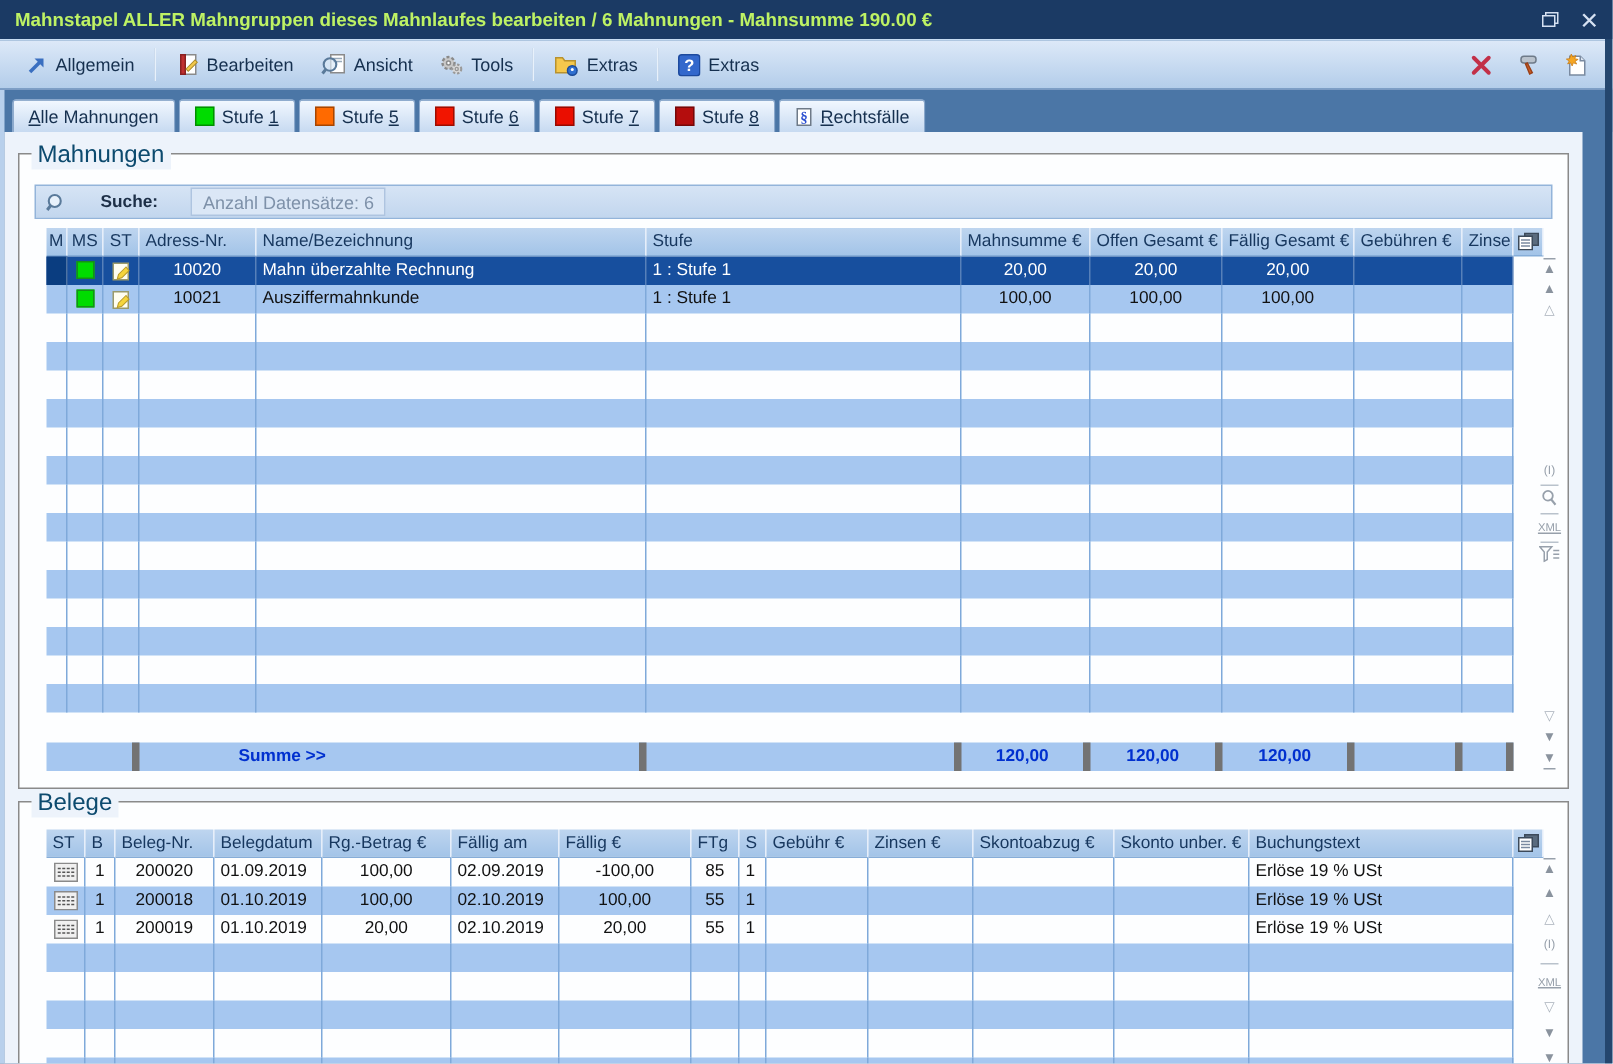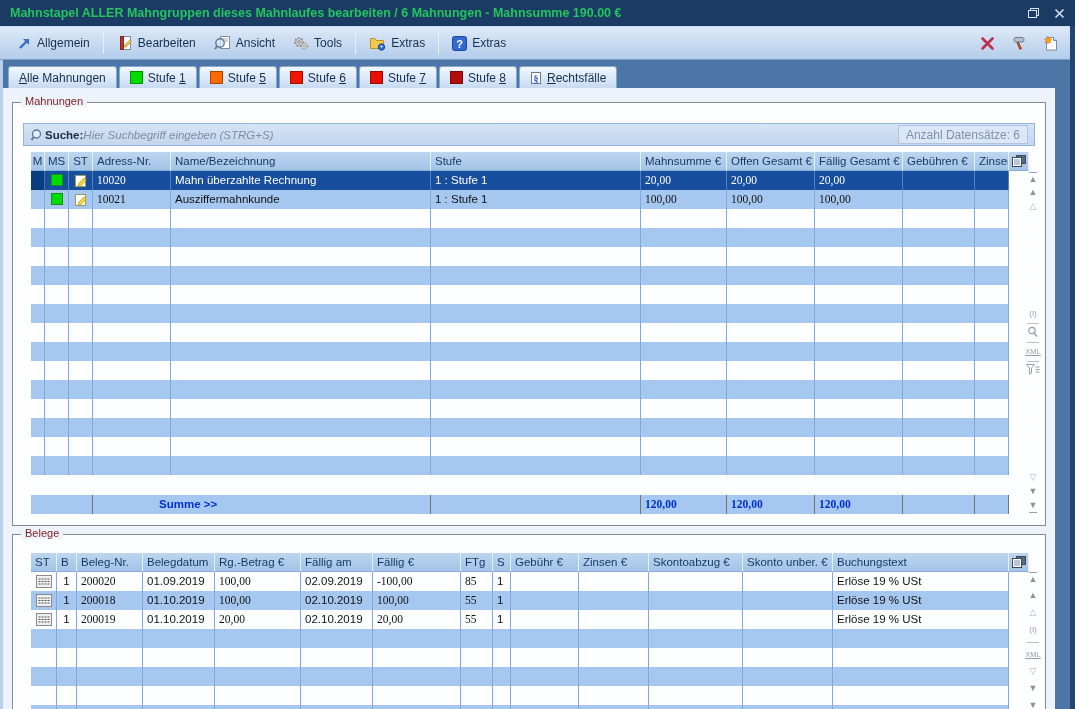--- a/index.html
+++ b/index.html
@@ -3,21 +3,21 @@
 <meta charset="utf-8">
 <style>
   * { margin:0; padding:0; box-sizing:border-box; }
   body { font-family:"Liberation Sans", sans-serif; }
   .window { position:relative; width:1075px; height:709px; background:#4b76a6; overflow:hidden;
             font-size:11.5px; color:#111; }
   .right-edge { position:absolute; top:0; right:0; width:5px; height:709px; background:#24466e; }
   .left-strip { position:absolute; top:60px; left:0; width:3px; bottom:0; background:#b8d0ec; }
 
   
-  .titlebar { position:relative; height:26px; background:#1b3a64; color:#22c55e; display:flex;
+  .titlebar { position:relative; height:26px; background:#1b3a64; color:#bef264; display:flex;
               align-items:center; padding:0 10px; font-size:12.5px; font-weight:bold; z-index:5;}
   .titlebar .spacer { flex:1; }
   .tb-btn { margin-left:14px; display:flex; align-items:center; }
 
   
   .toolbar { height:34px; background:linear-gradient(#dde9f8,#b3cdea); border-bottom:1px solid #7c9cc4;
              border-top:1px solid #c8dcf2; display:flex; align-items:center; padding:0 8px; font-size:12px; }
   .menu-item { display:flex; align-items:center; gap:5px; padding:4px 9px; color:#16304f; cursor:default; }
   .tool-sep { width:1px; height:22px; background:#8fa8c8; border-right:1px solid #e8f1fb; margin:0 4px; }
   .toolbar .spacer { flex:1; }
@@ -30,27 +30,27 @@
          border-bottom:none; border-radius:3px 3px 0 0; margin-right:2px; white-space:nowrap; }
   .tab.active { height:25px; background:#f2f7fd; font-size:12px; }
   .hotkey { text-decoration:underline; }
   .swatch { width:13px; height:13px; border:1px solid rgba(0,0,0,0.35); display:inline-block; }
 
   
   .content { position:absolute; top:88px; left:3px; right:20px; bottom:0; background:#edf3fb;
              padding:14px 9px 0 9px; overflow:hidden; }
   .groupbox { position:relative; border:1px solid #8a8a8a; background:#fdfeff; }
   .gb-label { position:absolute; top:-8px; left:8px; background:#edf3fb; padding:0 4px;
-              color:#7f1d1d; font-size:11px; }
+              color:#0c4a6e; font-size:16px; }
   .gb-mahnungen { height:424px; }
   .gb-belege { margin-top:8px; height:520px; }
 
   
   .searchbar { margin:20px 10px 0 10px; height:23px; background:linear-gradient(#d6e4f5,#c2d6ee);
-               border:1px solid #93b4da; display:flex; align-items:center; padding:0 6px; gap:0; }
+               border:1px solid #93b4da; display:flex; align-items:center; padding:0 6px; gap:22px; }
   .search-label { font-weight:bold; color:#1d2f47; }
   .search-input { flex:1; background:transparent; border:none; outline:none; font-family:"Liberation Sans",sans-serif;
                   font-size:11.5px; color:#333; }
   .search-input::placeholder { color:#7d8da5; font-style:italic; opacity:1; }
   .count-box { background:#dbe7f6; border:1px solid #aec4e0; color:#7e91a9; font-size:12px;
                padding:1px 7px; height:19px; line-height:16px; }
 
   
   .gridwrap { margin-left:18px; display:flex; flex-direction:column; }
   .gw-m { margin-top:6px; height:362px; width:998px; }
@@ -60,30 +60,30 @@
   .mrow-s { display:grid; grid-template-columns:62px 338px 210px 86px 88px 88px 72px 34px; width:978px; }
   .brow   { display:grid; grid-template-columns:26px 20px 66px 72px 86px 72px 88px 32px 18px 68px 70px 94px 90px 176px; width:978px; }
   .brow-h { display:grid; grid-template-columns:26px 20px 66px 72px 86px 72px 88px 32px 18px 68px 70px 94px 90px 176px 20px; width:998px; }
   .hcell { height:19px; line-height:18px; background:linear-gradient(#bed5ef,#a3c4e8); color:#17375e;
            padding:0 4px; border-right:1px solid #e6eefa; border-bottom:1px solid #86add8;
            white-space:nowrap; overflow:hidden; }
   .hcell.center { text-align:center; padding:0; }
   .hcell.iconc { display:flex; align-items:center; justify-content:center; padding:0; }
   .cell { height:19px; line-height:19px; padding:0 4px; border-right:1px solid #7fa9da;
           white-space:nowrap; overflow:hidden; }
-  .cell.num { text-align:left;font-family:Liberation Serif, serif; }
+  .cell.num { text-align:center; }
   .cell.center { text-align:center; padding:0; }
   .cell.iconc { display:flex; align-items:center; justify-content:center; padding:0; }
   .gbody > div:nth-child(even) { background:#a6c7f0; }
   .gbody .sel { background:#174f9e !important; color:#fff; }
   .gbody .sel .cell { border-right-color:rgba(255,255,255,0.28); }
   .gbody .sel .cell.rowmark { background:#0a3d80; }
   .greensq { width:12px; height:12px; margin:3px auto 0 auto; border:1px solid #169016; }
   .summe-row { margin-top:auto; background:#a6c7f0; color:#0030cf; font-weight:bold; }
-  .summe-row .cell { border-right:1px solid #737373; }
+  .summe-row .cell { border-right:5px solid #737373; }
   .summe-label { padding-left:66px !important; }
 
   
   .strip { position:absolute; width:18px; display:flex; flex-direction:column; align-items:center; }
   .strip-m { top:69px; right:3px; height:341px; }
   .strip-b { top:37px; right:3px; gap:3px; }
   .sicon { color:#97a0ab; font-size:9px; line-height:13px; height:14px; text-align:center; cursor:default; }
   .sicon.solid { color:#8a939e; }
   .sicon.hollow { color:#aab2bc; }
   .jump-top { border-top:1px solid #97a0ab; }
@@ -227,21 +227,20 @@
 
     <div class="groupbox gb-mahnungen">
       <span class="gb-label">Mahnungen</span>
 
       <div class="searchbar">
         <svg width="15" height="14" viewBox="0 0 15 14">
             <circle cx="6.5" cy="6" r="4" fill="#e8f1fb" stroke="#5a7a9a" stroke-width="1.4"></circle>
             <line x1="3.8" y1="9" x2="1.5" y2="12" stroke="#5a7a9a" stroke-width="2"></line>
           </svg>
         <span class="search-label">Suche:</span>
-        <input class="search-input" type="text" placeholder="Hier Suchbegriff eingeben (STRG+S)" style="">
         <span class="count-box">Anzahl Datensätze: 6</span>
       </div>
 
       <div class="gridwrap gw-m">
         <div class="mrow-h">
           <div class="hcell center">M</div>
           <div class="hcell center">MS</div>
           <div class="hcell center">ST</div>
           <div class="hcell">Adress-Nr.</div>
           <div class="hcell">Name/Bezeichnung</div>

